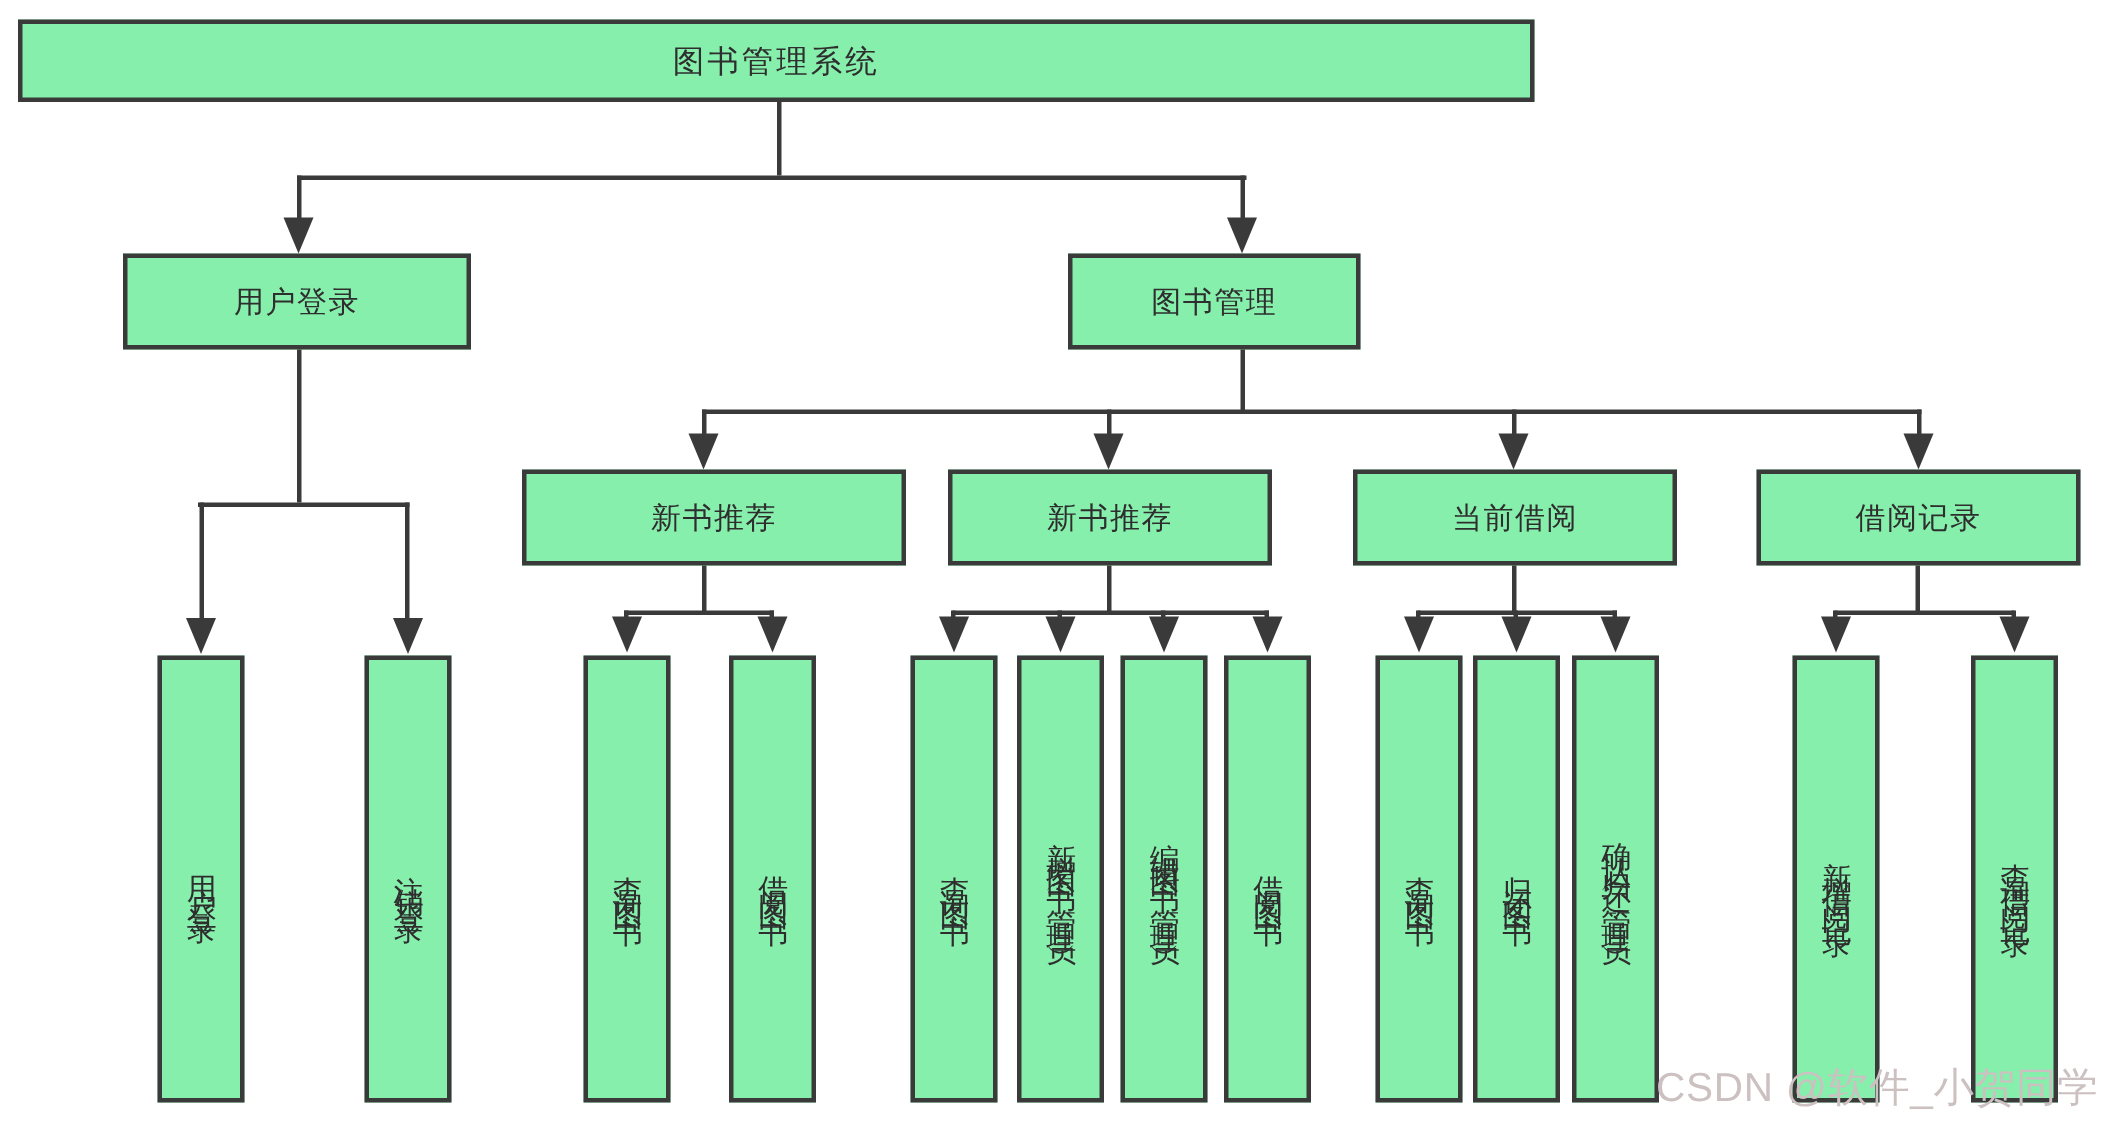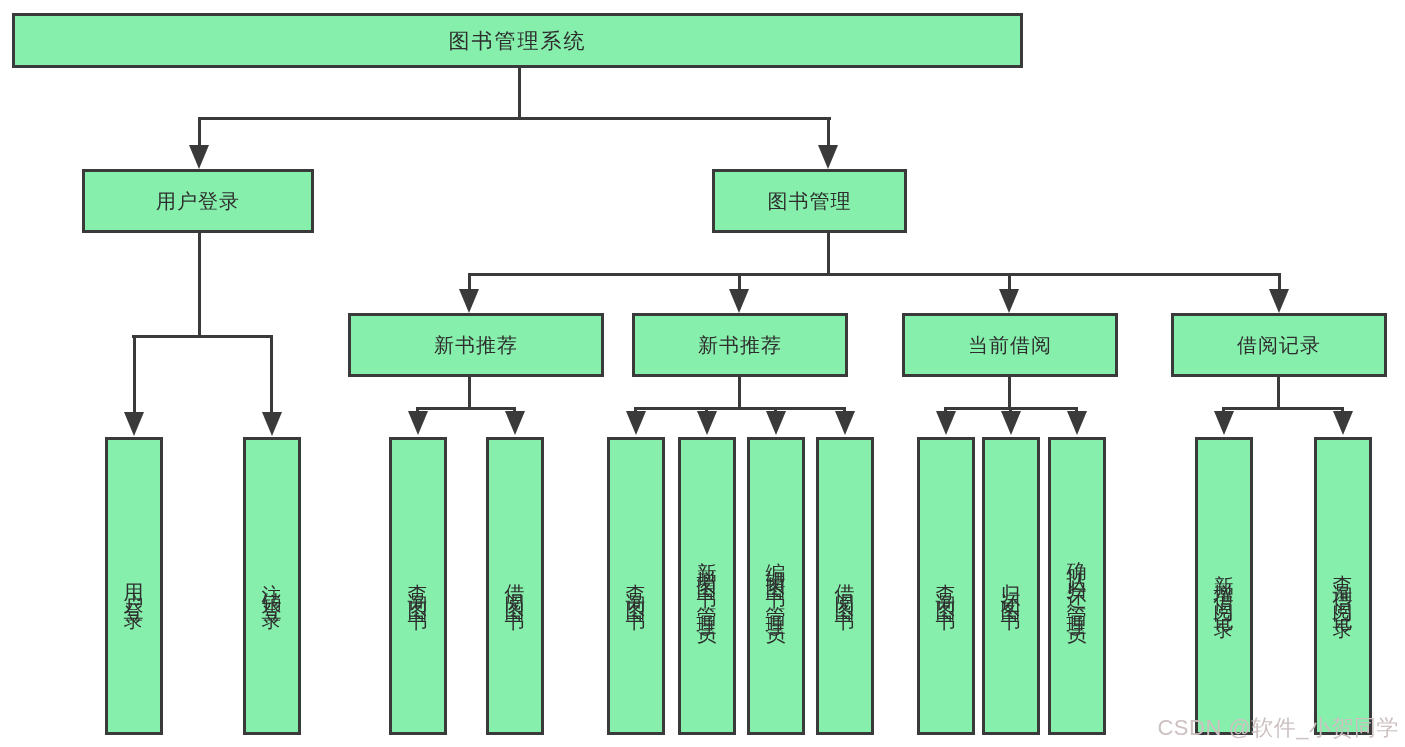--- a/index.html
+++ b/index.html
@@ -23,21 +23,21 @@
     text-align:center;
   }
   .vl{position:absolute;width:3px;background:var(--line);}
   .hl{position:absolute;height:3px;background:var(--line);}
   .arr{
     position:absolute;width:0;height:0;
     border-left:10px solid transparent;border-right:10px solid transparent;
     border-top:24px solid var(--line);
   }
   .watermark{
-    position:absolute;right:6px;bottom:4px;font-size:22px;
+    position:absolute;right:6px;bottom:4px;font-size:27px;
     color:var(--watermark);letter-spacing:0.5px;z-index:10;
   }
 </style>
 </head>
 <body>
 
 <div id="canvas">
 
   <div class="box hbox rootbox" style="left:12px;top:13px;width:1011px;height:55px;">
     <span>图书管理系统</span>

